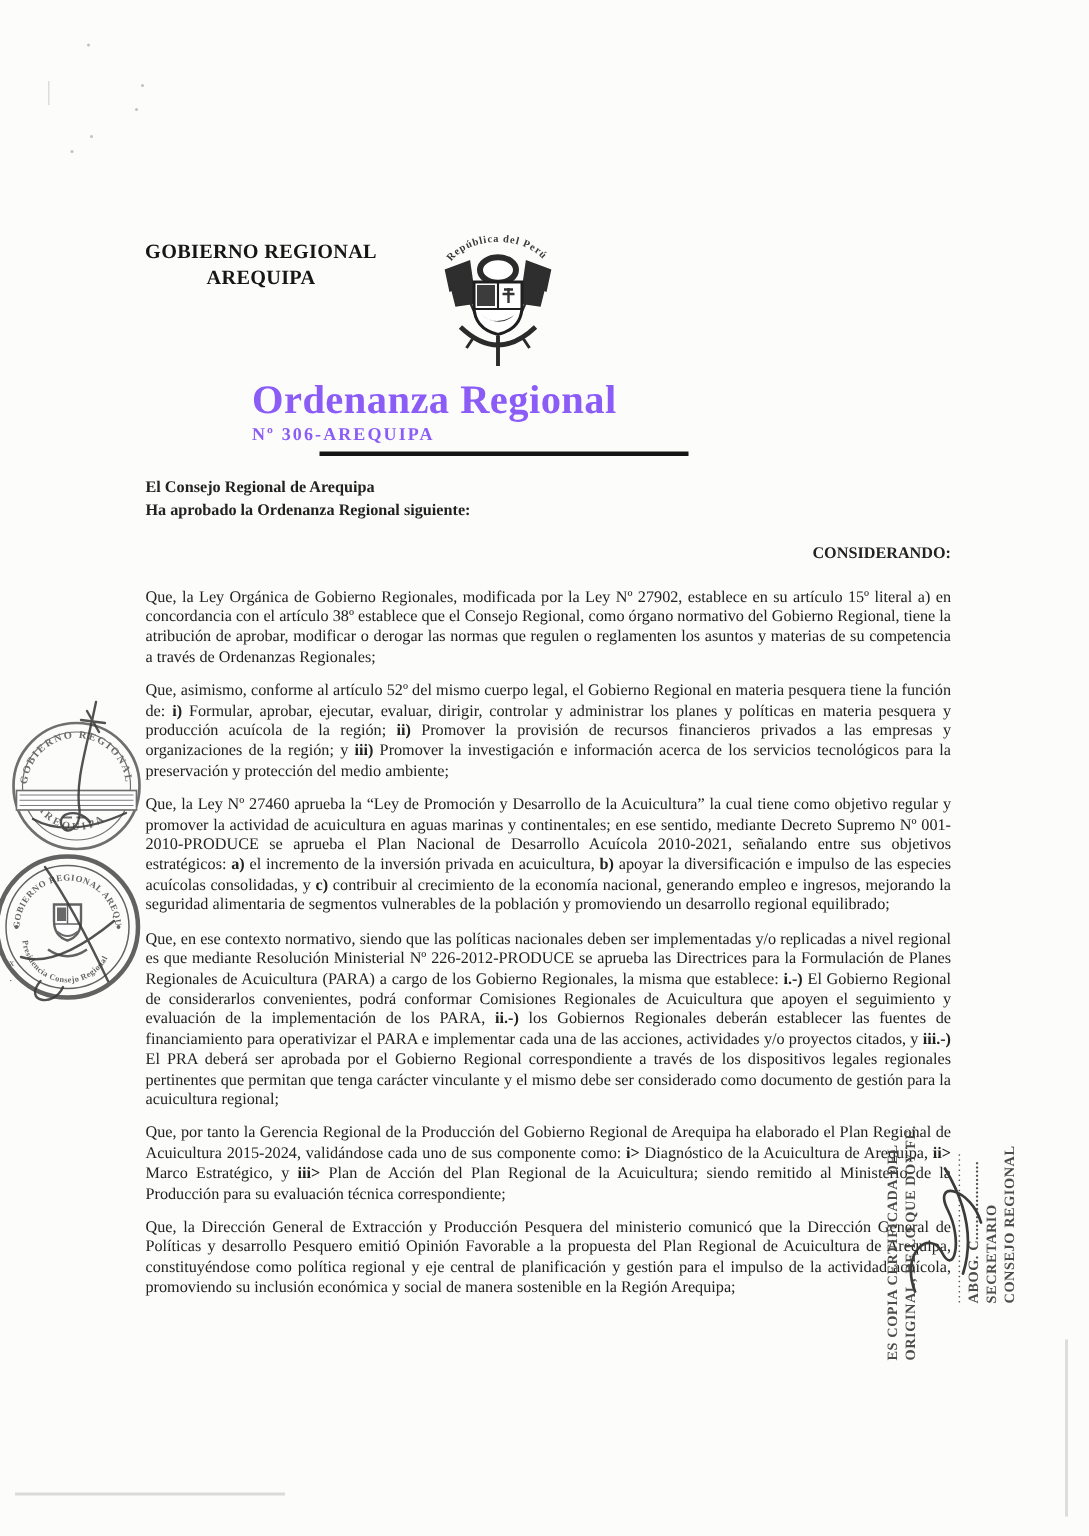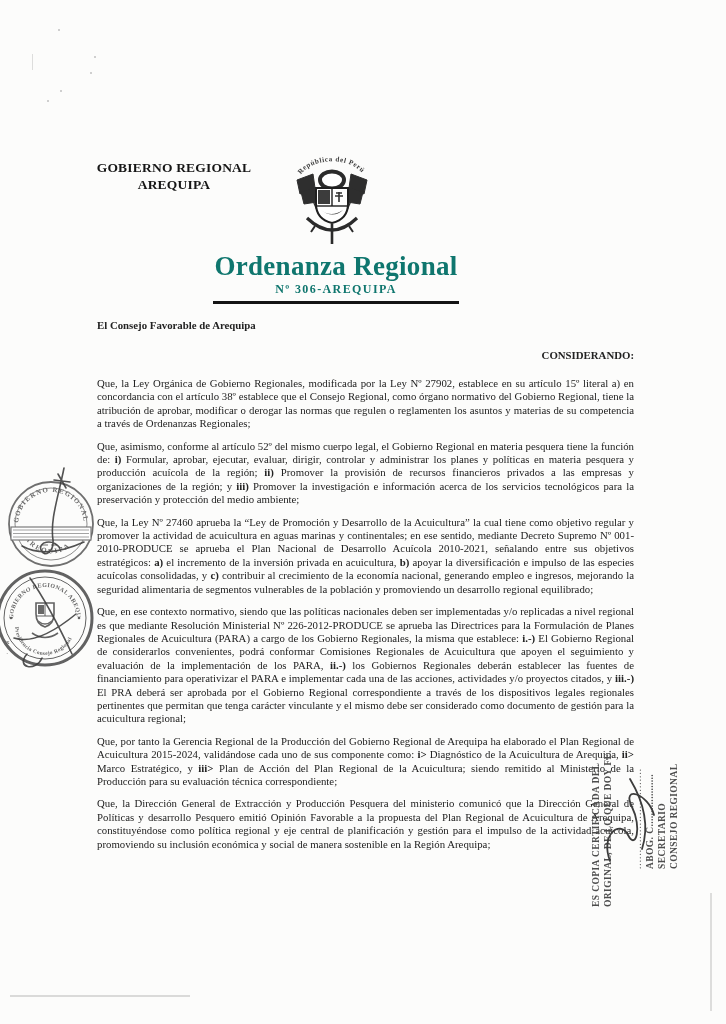--- a/index.html
+++ b/index.html
@@ -7,21 +7,21 @@
     position:relative;width:726px;height:1024px;margin:0 auto;
     background:#fcfcfb;overflow:hidden;
     font-family:Liberation Serif, serif;color:#1e1e1e;
   }
   
   .org-block{
     position:absolute;left:85px;top:159px;width:178px;text-align:center;
     font-weight:700;font-size:13.5px;line-height:17px;letter-spacing:.2px;color:#161616;
   }
   .emblem{position:absolute;left:287px;top:144px;}
-  .title-block{position:absolute;left:168px;top:251px;width:336px;text-align:center;color:#0f766e;}
+  .title-block{position:absolute;left:168px;top:251px;width:336px;color:#8b5cf6;}
   .doc-title{font-size:27px;font-weight:700;letter-spacing:.3px;line-height:30px;}
   .doc-number{font-size:12px;font-weight:700;letter-spacing:1.4px;margin-top:1px;}
   .title-rule{width:246px;height:3px;background:#141414;margin:4px auto 0;}
   
   .body-text{
     position:absolute;left:97px;top:318px;width:537px;
     font-size:10.8px;line-height:13.4px;text-align:justify;color:#222;
   }
   .intro-line{font-weight:700;line-height:14.6px;text-align:left;}
   .section-heading{font-weight:700;margin:16px 0 15px;text-align:right;}
@@ -84,21 +84,22 @@
     <path d="M 28 82 l -4 6 M 62 82 l 4 6" stroke="#2b2b2b" stroke-width="2"></path>
   </svg>
 
   <div class="title-block">
     <div class="doc-title">Ordenanza Regional</div>
     <div class="doc-number">Nº 306-AREQUIPA</div>
     <div class="title-rule"></div>
   </div>
 
   <div class="body-text">
-    <div class="intro-line">El Consejo Favorable de Arequipa</div>
+    <div class="intro-line">El Consejo Regional de Arequipa</div>
+    <div class="intro-line">Ha aprobado la Ordenanza Regional siguiente:</div>
     <div class="section-heading">CONSIDERANDO:</div>
     <div>
         <p class="para"><span>Que, la Ley Orgánica de Gobierno Regionales, modificada por la Ley Nº 27902, establece en su artículo 15º literal a) en concordancia con el artículo 38º establece que el Consejo Regional, como órgano normativo del Gobierno Regional, tiene la atribución de aprobar, modificar o derogar las normas que regulen o reglamenten los asuntos y materias de su competencia a través de Ordenanzas Regionales;</span></p>
         <p class="para"><span>Que, asimismo, conforme al artículo 52º del mismo cuerpo legal, el Gobierno Regional en materia pesquera tiene la función de: </span><b>i)</b><span> Formular, aprobar, ejecutar, evaluar, dirigir, controlar y administrar los planes y políticas en materia pesquera y producción acuícola de la región; </span><b>ii)</b><span> Promover la provisión de recursos financieros privados a las empresas y organizaciones de la región; y </span><b>iii)</b><span> Promover la investigación e información acerca de los servicios tecnológicos para la preservación y protección del medio ambiente;</span></p>
         <p class="para"><span>Que, la Ley Nº 27460 aprueba la “Ley de Promoción y Desarrollo de la Acuicultura” la cual tiene como objetivo regular y promover la actividad de acuicultura en aguas marinas y continentales; en ese sentido, mediante Decreto Supremo Nº 001-2010-PRODUCE se aprueba el Plan Nacional de Desarrollo Acuícola 2010-2021, señalando entre sus objetivos estratégicos: </span><b>a)</b><span> el incremento de la inversión privada en acuicultura, </span><b>b)</b><span> apoyar la diversificación e impulso de las especies acuícolas consolidadas, y </span><b>c)</b><span> contribuir al crecimiento de la economía nacional, generando empleo e ingresos, mejorando la seguridad alimentaria de segmentos vulnerables de la población y promoviendo un desarrollo regional equilibrado;</span></p>
         <p class="para"><span>Que, en ese contexto normativo, siendo que las políticas nacionales deben ser implementadas y/o replicadas a nivel regional es que mediante Resolución Ministerial Nº 226-2012-PRODUCE se aprueba las Directrices para la Formulación de Planes Regionales de Acuicultura (PARA) a cargo de los Gobierno Regionales, la misma que establece: </span><b>i.-)</b><span> El Gobierno Regional de considerarlos convenientes, podrá conformar Comisiones Regionales de Acuicultura que apoyen el seguimiento y evaluación de la implementación de los PARA, </span><b>ii.-)</b><span> los Gobiernos Regionales deberán establecer las fuentes de financiamiento para operativizar el PARA e implementar cada una de las acciones, actividades y/o proyectos citados, y </span><b>iii.-)</b><span> El PRA deberá ser aprobada por el Gobierno Regional correspondiente a través de los dispositivos legales regionales pertinentes que permitan que tenga carácter vinculante y el mismo debe ser considerado como documento de gestión para la acuicultura regional;</span></p>
         <p class="para"><span>Que, por tanto la Gerencia Regional de la Producción del Gobierno Regional de Arequipa ha elaborado el Plan Regional de Acuicultura 2015-2024, validándose cada uno de sus componente como: </span><b>i&gt;</b><span> Diagnóstico de la Acuicultura de Arequipa, </span><b>ii&gt;</b><span> Marco Estratégico, y </span><b>iii&gt;</b><span> Plan de Acción del Plan Regional de la Acuicultura; siendo remitido al Ministerio de la Producción para su evaluación técnica correspondiente;</span></p>
         <p class="para"><span>Que, la Dirección General de Extracción y Producción Pesquera del ministerio comunicó que la Dirección General de Políticas y desarrollo Pesquero emitió Opinión Favorable a la propuesta del Plan Regional de Acuicultura de Arequipa, constituyéndose como política regional y eje central de planificación y gestión para el impulso de la actividad acuícola, promoviendo su inclusión económica y social de manera sostenible en la Región Arequipa;</span></p>
       </div>
   </div>

